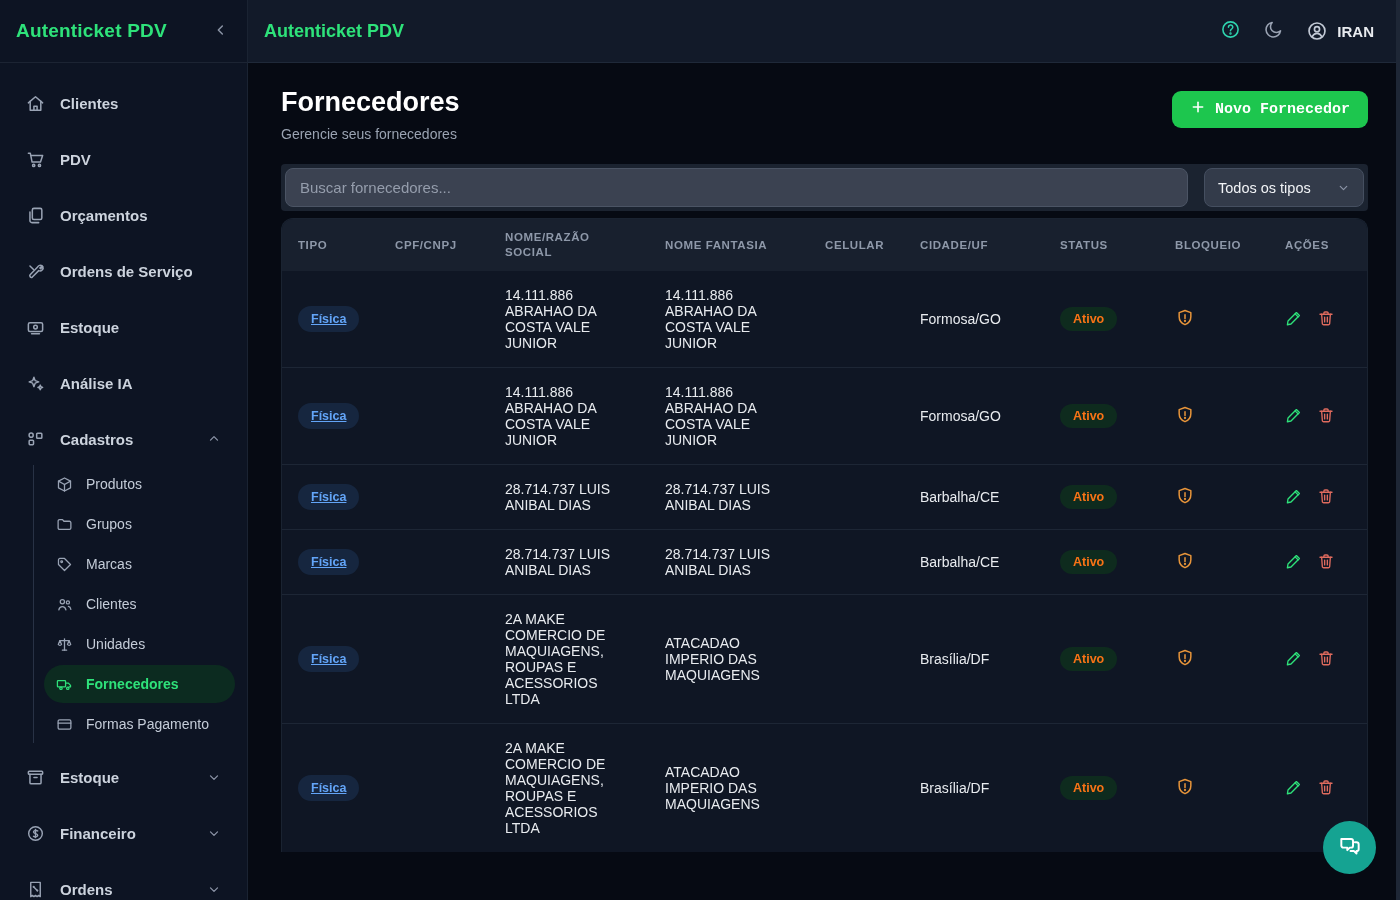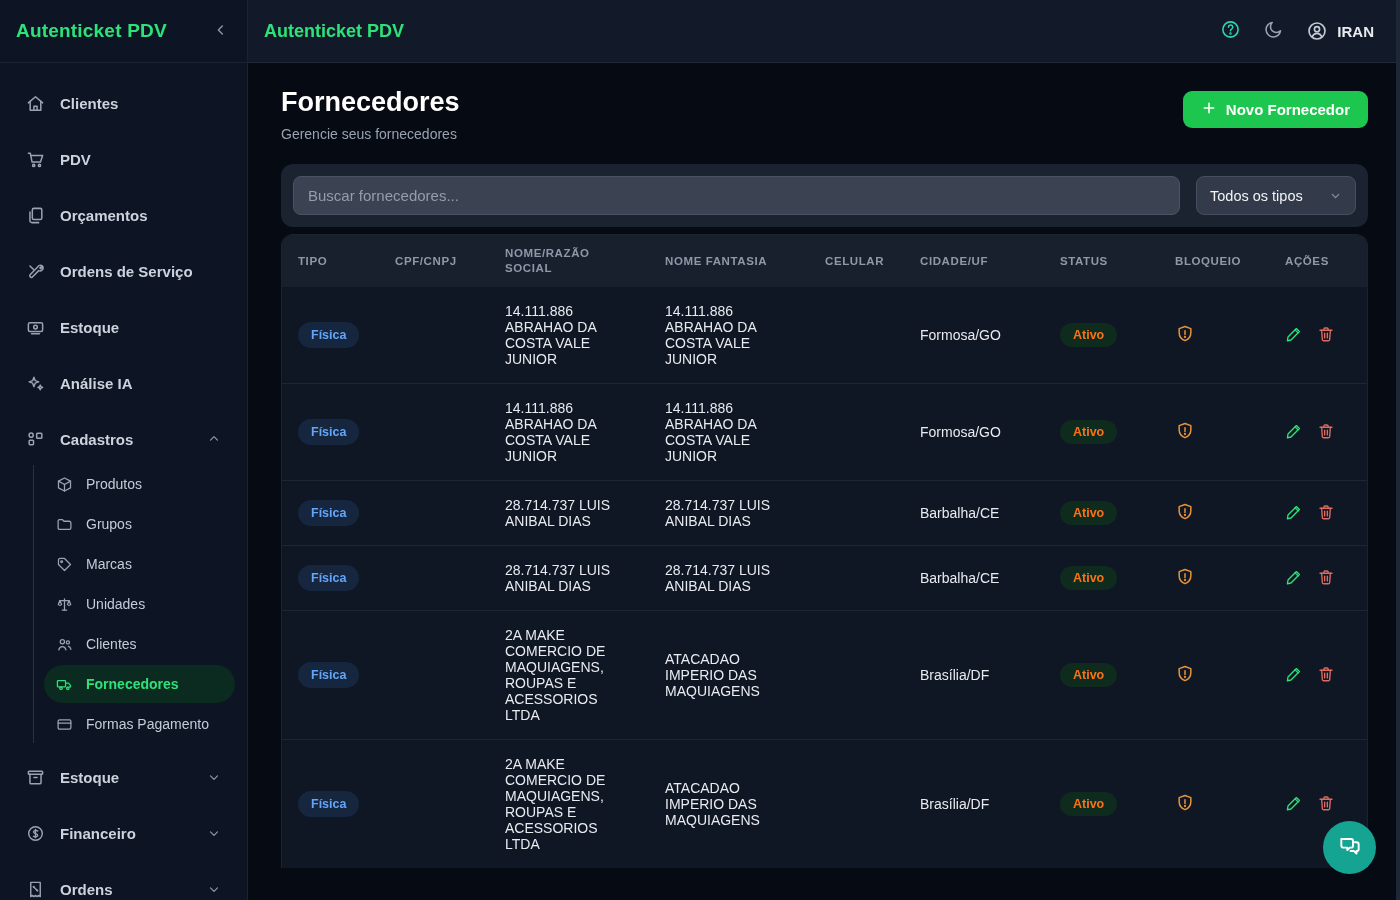--- a/index.html
+++ b/index.html
@@ -44,23 +44,23 @@
   
   .main { position:fixed; left:248px; top:63px; right:0; bottom:0;
     background:#060a13; padding:24px 32px 0 33px; overflow:hidden; }
   .page-head { display:flex; align-items:flex-start; justify-content:space-between;
     margin-bottom:22px; }
   .page-title { color:#ffffff; font-size:27px; font-weight:bold; margin-bottom:8px; }
   .page-sub { color:#9aa3b2; font-size:14px; }
   .new-btn { display:flex; align-items:center; gap:9px; background:#1dc64e;
     color:#ffffff; font-size:15px; font-weight:700; border:none; border-radius:9px;
     height:37px; padding:0 18px; margin-top:4px; cursor:pointer;
-    font-family:Liberation Sans, sans-serif; }
-
-  .filter-card { background:#1b2330; border-radius:12px; padding:12px;
+    font-family:Liberation Mono, monospace; }
+
+  .filter-card { background:#1b2330; border-radius:4px; padding:4px;
     display:flex; gap:16px; margin-bottom:7px; }
   .search-input { flex:1; height:39px; background:#3b4251; border:1px solid #4b5464;
     border-radius:8px; padding:0 14px; color:#e6eaef; font-size:15px;
     font-family:"Liberation Sans", sans-serif; outline:none; }
   .search-input::placeholder { color:#959dac; }
   .type-select { width:160px; height:39px; background:#333b4a; border:1px solid #454f60;
     border-radius:8px; display:flex; align-items:center; justify-content:space-between;
     padding:0 13px; color:#f2f4f7; font-size:14.5px; font-weight:500; cursor:pointer; }
   .type-select .chev { color:#8b94a6; display:flex; }
 
@@ -72,21 +72,21 @@
     vertical-align:middle; line-height:15px; }
   tbody td { padding:16px; color:#e8ebef; font-size:14px; line-height:16px;
     border-top:1px solid #1d2635; vertical-align:middle; background:#0f1624; }
   tbody tr:first-child td { border-top:none; }
 
   col.c-tipo{width:97px;} col.c-cpf{width:110px;} col.c-razao{width:160px;}
   col.c-fant{width:160px;} col.c-cel{width:95px;} col.c-cid{width:140px;}
   col.c-status{width:115px;} col.c-bloq{width:110px;} col.c-acoes{width:98px;}
 
   .badge-tipo { display:inline-block; background:#16263f; color:#63a5f8;
-    font-size:12.5px; font-weight:700; padding:5px 13px; border-radius:14px; }
+    font-size:12.5px; font-weight:700; padding:5px 13px; border-radius:14px;text-decoration:underline; }
   .badge-status { display:inline-block; background:#0e2b1e; color:#f97316;
     font-size:12.5px; font-weight:700; padding:4px 13px; border-radius:13px; }
   .shield { color:#e8953a; display:inline-flex; }
   .actions { display:flex; gap:14px; align-items:center; }
   .act-edit { color:#2ee27a; } .act-del { color:#e06b5e; }
   .act-btn { background:none; border:none; cursor:pointer; display:flex; }
 
   .fab { position:fixed; right:24px; bottom:26px; width:53px; height:53px;
     border-radius:50%; background:#15a392; border:none; display:flex;
     align-items:center; justify-content:center; color:#ffffff; cursor:pointer; z-index:30; }
@@ -209,43 +209,43 @@
         <span>Grupos</span>
       </div>
       <div class="sub-item">
         <span class="icon">
           <svg width="17" height="17" viewBox="0 0 24 24" fill="none" stroke="currentColor" stroke-width="1.8" stroke-linecap="round" stroke-linejoin="round">
               <path d="M3.5 12V5.5a2 2 0 0 1 2-2H12l8.5 8.5-8.5 8.5z"></path>
               <circle cx="8" cy="8" r="1.2"></circle>
             </svg>
         </span>
         <span>Marcas</span>
+      </div>
+      <div class="sub-item">
+        <span class="icon">
+          <svg width="17" height="17" viewBox="0 0 24 24" fill="none" stroke="currentColor" stroke-width="1.8" stroke-linecap="round" stroke-linejoin="round">
+              <circle cx="9" cy="8" r="3"></circle>
+              <path d="M4 19.5c.6-3 2.4-4.6 5-4.6s4.4 1.6 5 4.6"></path>
+              <circle cx="16.8" cy="9" r="2.2"></circle>
+              <path d="M17.5 14.8c2 .4 3.1 1.8 3.5 4"></path>
+            </svg>
+        </span>
+        <span>Clientes</span>
       </div>
       <div class="sub-item">
         <span class="icon">
           <svg width="17" height="17" viewBox="0 0 24 24" fill="none" stroke="currentColor" stroke-width="1.8" stroke-linecap="round" stroke-linejoin="round">
               <path d="M12 4v16"></path>
               <path d="M5.5 6.5h13"></path>
               <path d="M5.5 6.5 3.2 12a2.8 2.8 0 0 0 4.6 0z"></path>
               <path d="M18.5 6.5 16.2 12a2.8 2.8 0 0 0 4.6 0z"></path>
               <path d="M9 20h6"></path>
             </svg>
         </span>
         <span>Unidades</span>
-      </div>
-      <div class="sub-item">
-        <span class="icon">
-          <svg width="17" height="17" viewBox="0 0 24 24" fill="none" stroke="currentColor" stroke-width="1.8" stroke-linecap="round" stroke-linejoin="round">
-              <circle cx="9" cy="8" r="3"></circle>
-              <path d="M4 19.5c.6-3 2.4-4.6 5-4.6s4.4 1.6 5 4.6"></path>
-              <circle cx="16.8" cy="9" r="2.2"></circle>
-              <path d="M17.5 14.8c2 .4 3.1 1.8 3.5 4"></path>
-            </svg>
-        </span>
-        <span>Clientes</span>
       </div>
       <div class="sub-item active">
         <span class="icon">
           <svg width="17" height="17" viewBox="0 0 24 24" fill="none" stroke="currentColor" stroke-width="1.8" stroke-linecap="round" stroke-linejoin="round">
               <rect x="2" y="6.5" width="11.5" height="9" rx="1"></rect>
               <path d="M13.5 10h4l3 3.2v2.3h-2"></path>
               <circle cx="7" cy="17.3" r="1.7"></circle>
               <circle cx="16.6" cy="17.3" r="1.7"></circle>
             </svg>
         </span>

